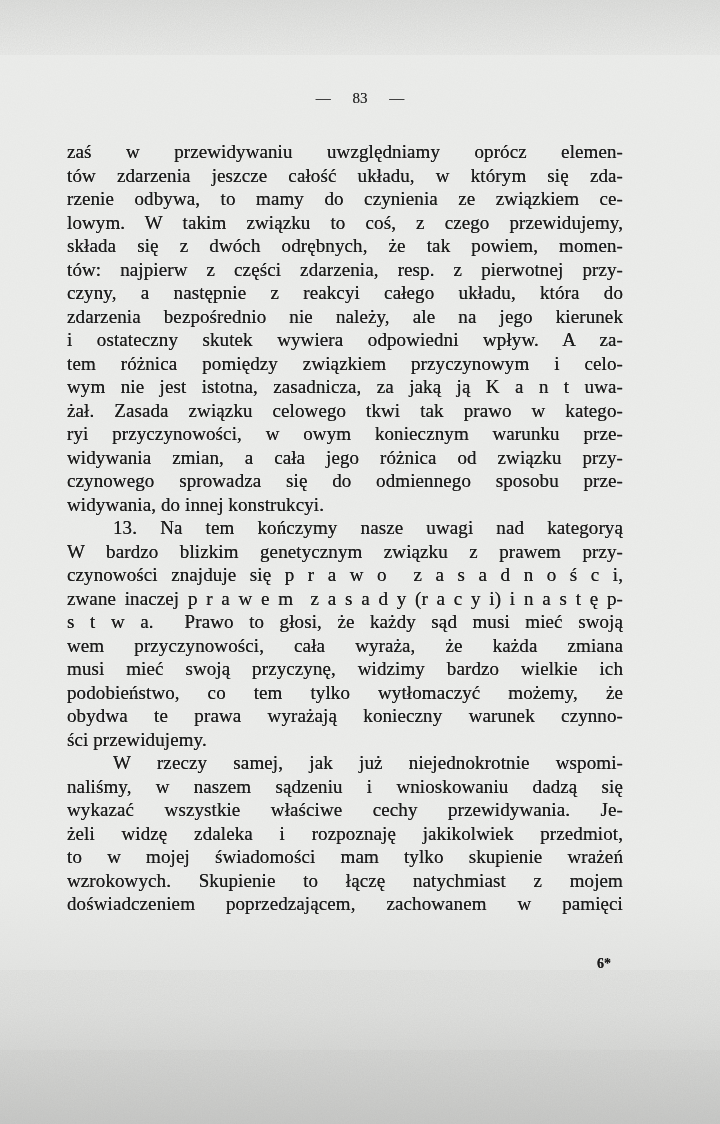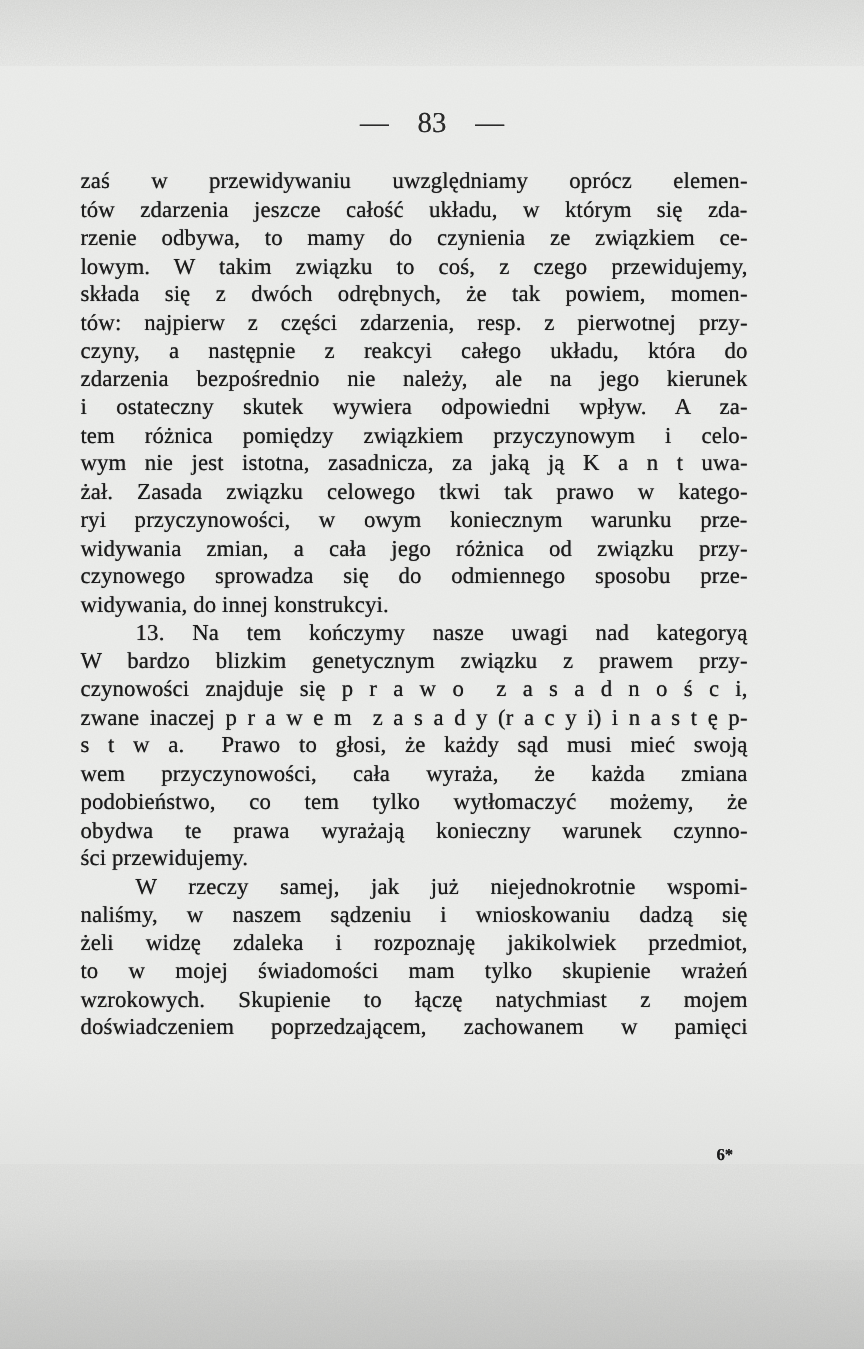--- a/index.html
+++ b/index.html
@@ -22,21 +22,21 @@
     top: 0;
     width: 720px;
     height: 1124px;
   }
   .pagenum {
     position: absolute;
     top: 90px;
     left: 0;
     width: 720px;
     text-align: center;
-    font-size: 24px;
+    font-size: 15px;
     word-spacing: 18px;
     color: #2b2b2b;
     text-shadow: 0 0 0.5px rgba(30,30,30,0.7);
   }
   .text-block {
     position: absolute;
     top: 140px;
     left: 67px;
     width: 556px;
     font-size: 19px;
@@ -112,25 +112,27 @@
       <div class="line">ryi przyczynowości, w owym koniecznym warunku prze-</div>
       <div class="line">widywania zmian, a cała jego różnica od związku przy-</div>
       <div class="line">czynowego sprowadza się do odmiennego sposobu prze-</div>
       <div class="line short">widywania, do innej konstrukcyi.</div>
       <div class="line indent">13. Na tem kończymy nasze uwagi nad kategoryą</div>
       <div class="line">W bardzo blizkim genetycznym związku z prawem przy-</div>
       <div class="line">czynowości znajduje się p r a w o&nbsp; z a s a d n o ś c i,</div>
       <div class="line">zwane inaczej p r a w e m&nbsp; z a s a d y (r a c y i) i n a s t ę p-</div>
       <div class="line">s t w a.&nbsp; Prawo to głosi, że każdy sąd musi mieć swoją</div>
       <div class="line">wem przyczynowości, cała wyraża, że każda zmiana</div>
+      <div class="line">musi mieć swoją przyczynę, widzimy bardzo wielkie ich</div>
       <div class="line">podobieństwo, co tem tylko wytłomaczyć możemy, że</div>
       <div class="line">obydwa te prawa wyrażają konieczny warunek czynno-</div>
       <div class="line short">ści przewidujemy.</div>
       <div class="line indent">W rzeczy samej, jak już niejednokrotnie wspomi-</div>
       <div class="line">naliśmy, w naszem sądzeniu i wnioskowaniu dadzą się</div>
+      <div class="line">wykazać wszystkie właściwe cechy przewidywania. Je-</div>
       <div class="line">żeli widzę zdaleka i rozpoznaję jakikolwiek przedmiot,</div>
       <div class="line">to w mojej świadomości mam tylko skupienie wrażeń</div>
       <div class="line">wzrokowych. Skupienie to łączę natychmiast z mojem</div>
       <div class="line">doświadczeniem poprzedzającem, zachowanem w pamięci</div>
     </div>
 
   <div class="sig">6*</div>
 </div>
 
 </body></html>

